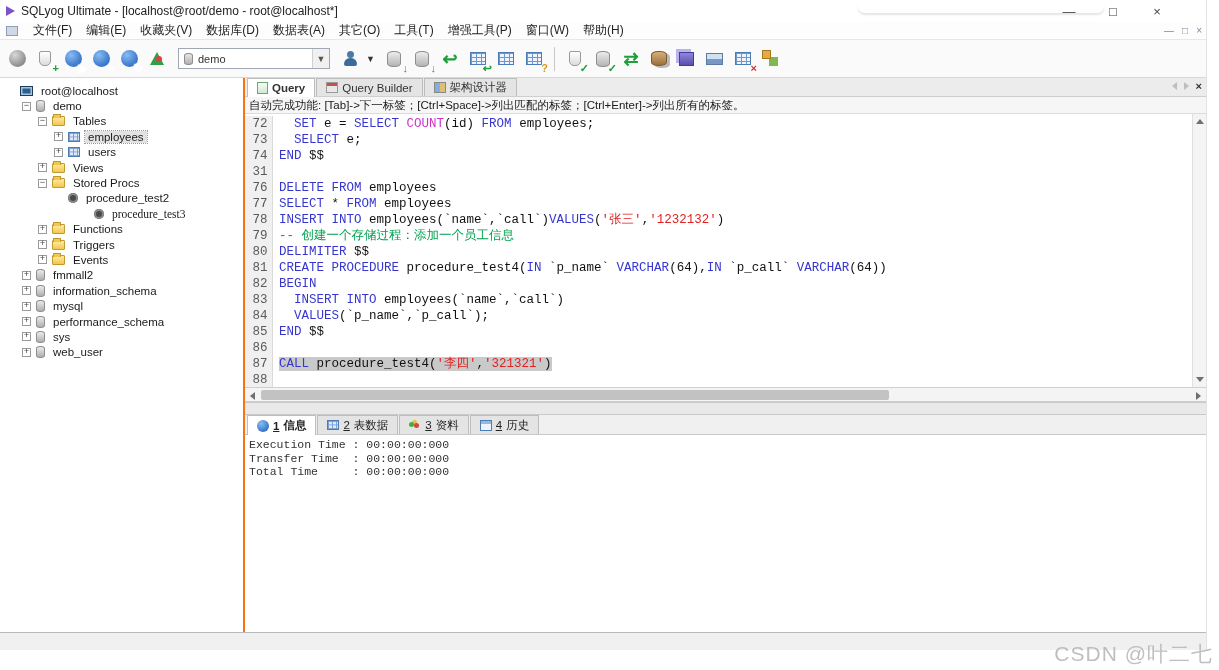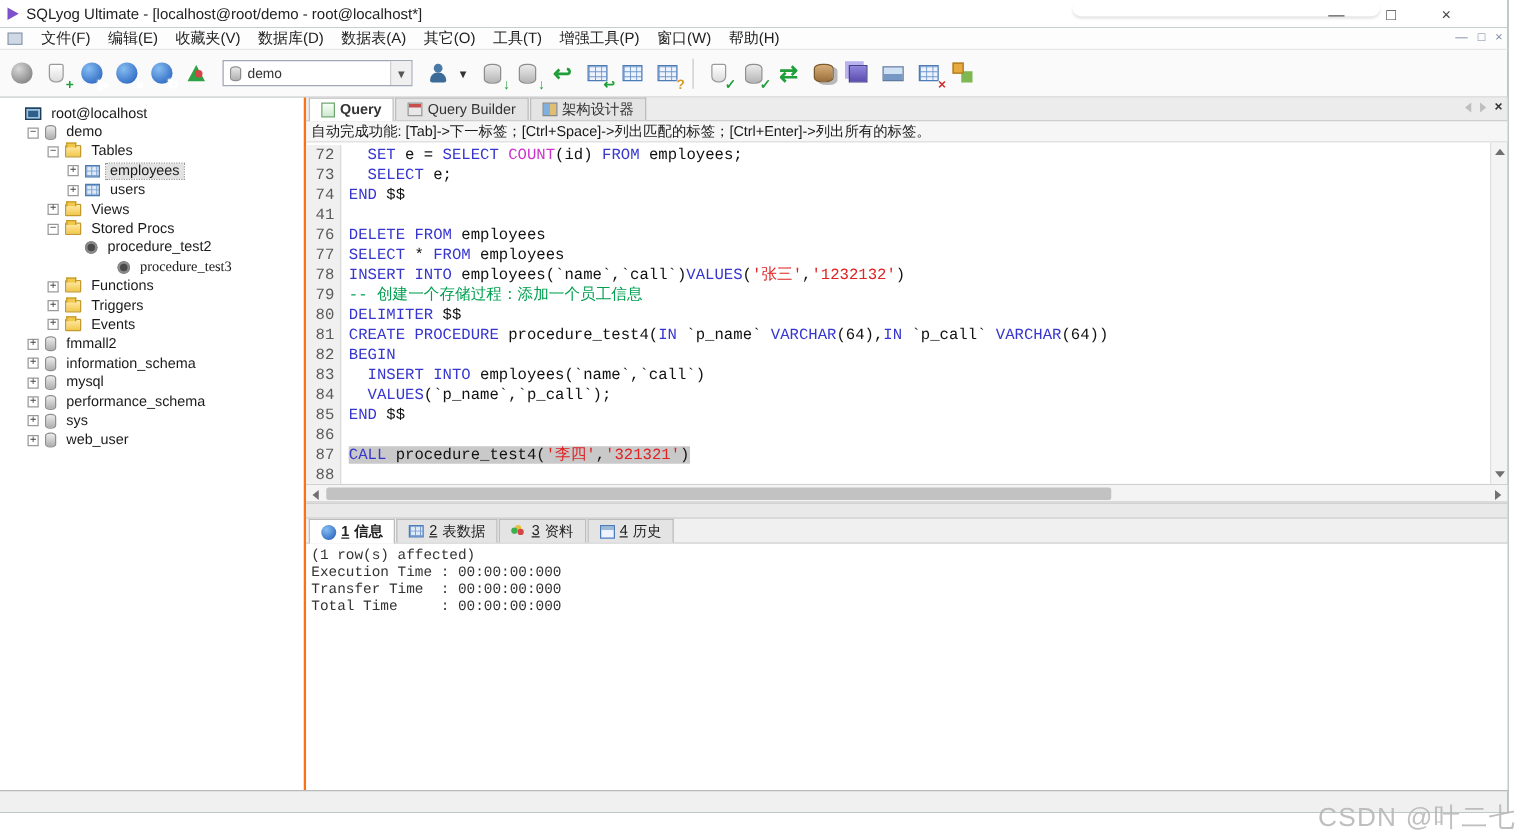--- a/index.html
+++ b/index.html
@@ -1,18 +1,18 @@
 <!DOCTYPE html>
 <html><head>
 <meta charset="utf-8">
 <style>
   * { box-sizing: border-box; margin: 0; padding: 0; }
   html,body { width:1219px; height:670px; background:#ffffff; overflow:hidden;
               font-family:"Liberation Sans", sans-serif; font-size:12px; color:#222; }
-  .app { position:absolute; left:0; top:0; width:1207px; height:650px; background:#14532d;
+  .app { position:absolute; left:0; top:0; width:1207px; height:650px; background:#701a75;
          display:flex; flex-direction:column; border-right:1px solid #e3e3e3; }
 
   
   .titlebar { height:22px; display:flex; align-items:center; padding:0 6px; background:#fff; position:relative; }
   .logo-tri { width:0; height:0; border-top:5px solid transparent; border-bottom:5px solid transparent;
               border-left:9px solid #7b52c9; margin-right:6px; }
   .title-text { font-size:12px; color:#222; }
   .win-controls { position:absolute; right:40px; top:0; height:22px; display:flex; align-items:center; gap:26px; color:#444; }
   .win-btn { font-size:13px; width:18px; text-align:center; cursor:default; }
   .blur-pill { position:absolute; left:858px; top:0; width:246px; height:13px; background:#fff;
@@ -362,21 +362,21 @@
         </span>
       </div>
 
       <div class="hintline">自动完成功能: [Tab]-&gt;下一标签；[Ctrl+Space]-&gt;列出匹配的标签；[Ctrl+Enter]-&gt;列出所有的标签。</div>
 
       <div class="editorwrap">
         <div class="code-area" id="code-area">
             <div class="cl"><span class="ln">72</span><span class="ct"><span class="sp">  </span><span class="sk">SET</span><span class="sp"> e = </span><span class="sk">SELECT</span><span class="sp"> </span><span class="sf">COUNT</span><span class="sp">(id) </span><span class="sk">FROM</span><span class="sp"> employees;</span></span></div>
             <div class="cl"><span class="ln">73</span><span class="ct"><span class="sp">  </span><span class="sk">SELECT</span><span class="sp"> e;</span></span></div>
             <div class="cl"><span class="ln">74</span><span class="ct"><span class="sk">END</span><span class="sp"> $$</span></span></div>
-            <div class="cl"><span class="ln">41</span><span class="ct"></span></div>
+            <div class="cl"><span class="ln">31</span><span class="ct"></span></div>
             <div class="cl"><span class="ln">76</span><span class="ct"><span class="sk">DELETE</span><span class="sp"> </span><span class="sk">FROM</span><span class="sp"> employees</span></span></div>
             <div class="cl"><span class="ln">77</span><span class="ct"><span class="sk">SELECT</span><span class="sp"> * </span><span class="sk">FROM</span><span class="sp"> employees</span></span></div>
             <div class="cl"><span class="ln">78</span><span class="ct"><span class="sk">INSERT</span><span class="sp"> </span><span class="sk">INTO</span><span class="sp"> employees(`name`,`call`)</span><span class="sk">VALUES</span><span class="sp">(</span><span class="ss">'张三'</span><span class="sp">,</span><span class="ss">'1232132'</span><span class="sp">)</span></span></div>
             <div class="cl"><span class="ln">79</span><span class="ct"><span class="sc">-- 创建一个存储过程：添加一个员工信息</span></span></div>
             <div class="cl"><span class="ln">80</span><span class="ct"><span class="sk">DELIMITER</span><span class="sp"> $$</span></span></div>
             <div class="cl"><span class="ln">81</span><span class="ct"><span class="sk">CREATE</span><span class="sp"> </span><span class="sk">PROCEDURE</span><span class="sp"> procedure_test4(</span><span class="sk">IN</span><span class="sp"> `p_name` </span><span class="sk">VARCHAR</span><span class="sp">(64),</span><span class="sk">IN</span><span class="sp"> `p_call` </span><span class="sk">VARCHAR</span><span class="sp">(64))</span></span></div>
             <div class="cl"><span class="ln">82</span><span class="ct"><span class="sk">BEGIN</span></span></div>
             <div class="cl"><span class="ln">83</span><span class="ct"><span class="sp">  </span><span class="sk">INSERT</span><span class="sp"> </span><span class="sk">INTO</span><span class="sp"> employees(`name`,`call`)</span></span></div>
             <div class="cl"><span class="ln">84</span><span class="ct"><span class="sp">  </span><span class="sk">VALUES</span><span class="sp">(`p_name`,`p_call`);</span></span></div>
             <div class="cl"><span class="ln">85</span><span class="ct"><span class="sk">END</span><span class="sp"> $$</span></span></div>
@@ -412,21 +412,21 @@
             <span class="ri-result"></span>
             <span class="num">3</span>
             <span> 资料</span>
           </span>
           <span class="rtab">
             <span class="ri-history"></span>
             <span class="num">4</span>
             <span> 历史</span>
           </span>
         </div>
-      <div class="messages" id="messages"><div>(1 row(s) affected)</div><div>Execution Time : 00:00:00:000</div><div>Transfer Time  : 00:00:00:000</div><div>Total Time     : 00:00:00:000</div></div>
+      <div class="messages" id="messages"><div>Execution Time : 00:00:00:000</div><div>Transfer Time  : 00:00:00:000</div><div>Total Time     : 00:00:00:000</div></div>
     </div>
   </div>
 
   <div class="statusbar">
     <span id="sb-cells" style="display:flex; height:100%;">
         <span class="sb-cell">执行: 00:00:00:000</span>
         <span class="sb-cell">总计: 00:00:00:000</span>
         <span class="sb-cell">0 行</span>
         <span class="sb-cell">行 87, 列 1</span>
         <span class="sb-cell">连接: 1</span>

